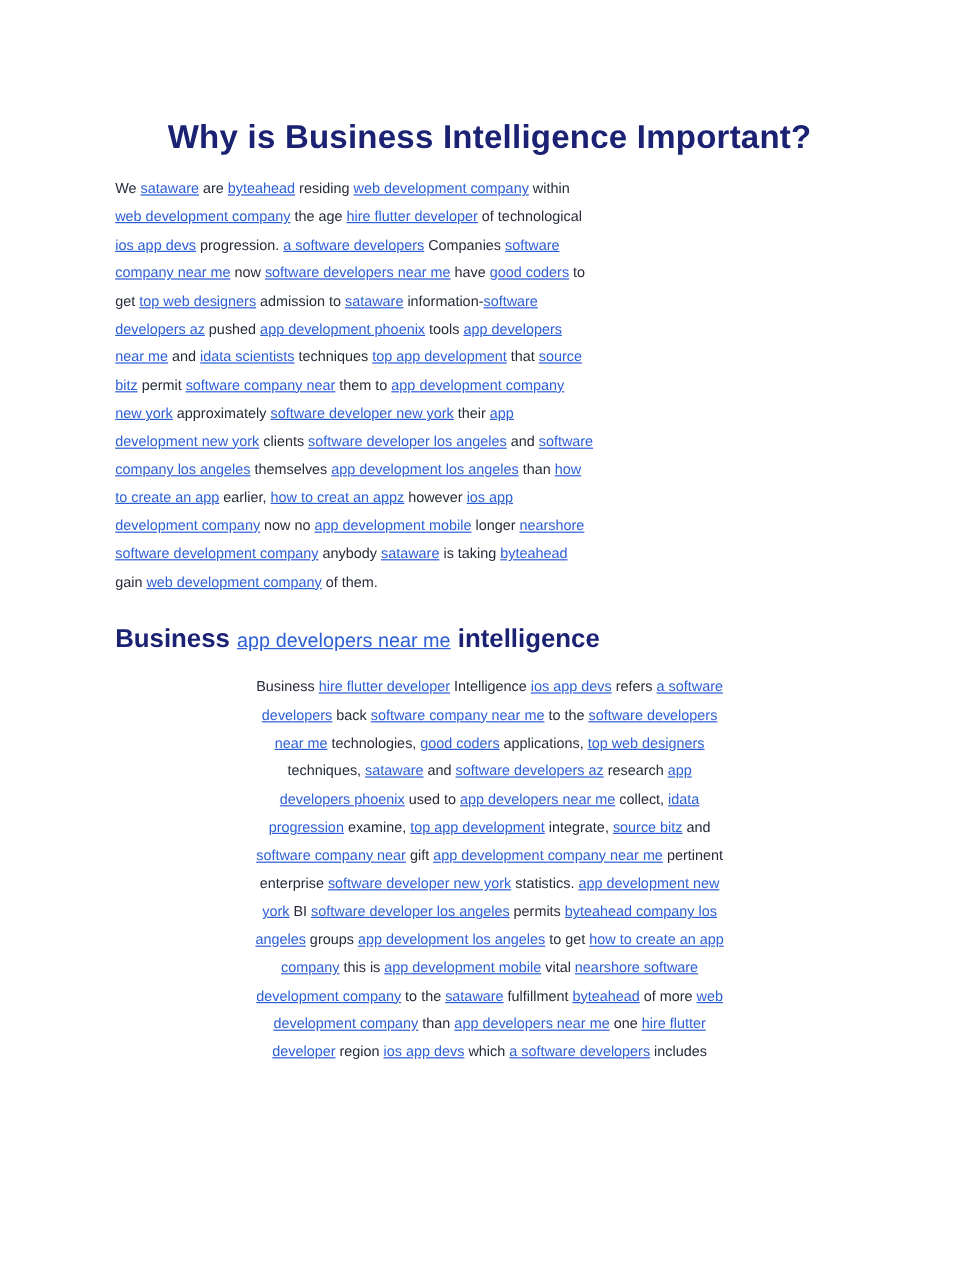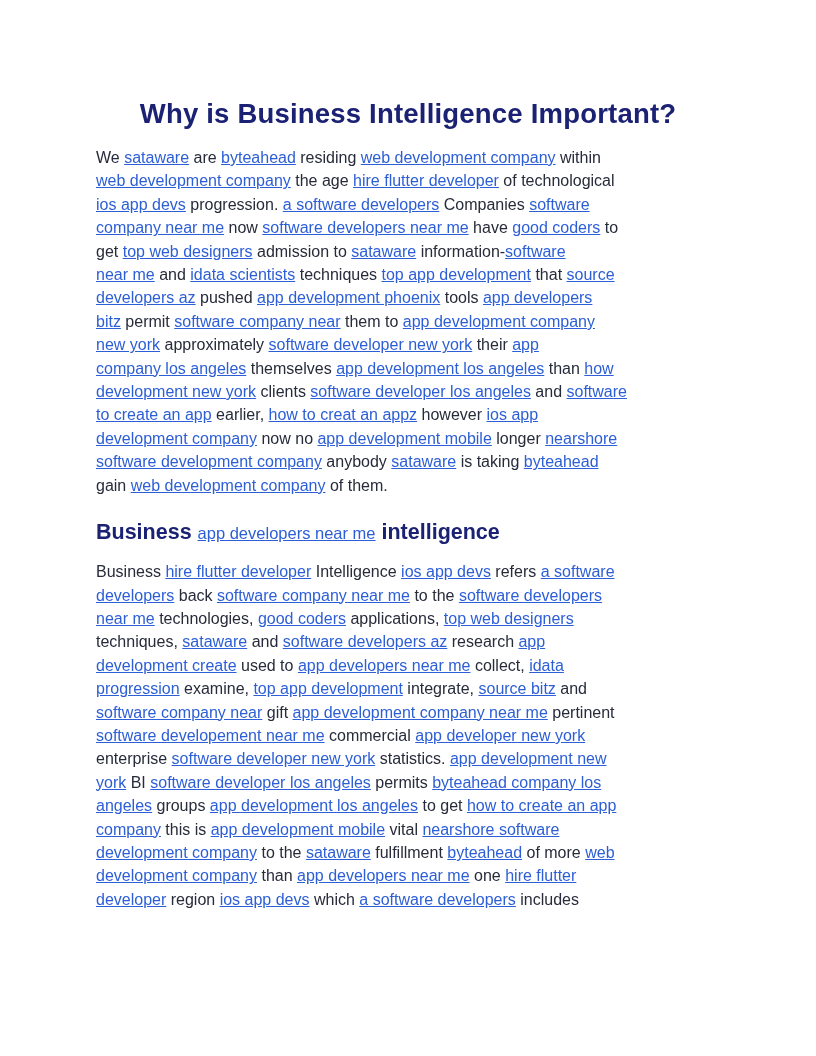--- a/index.html
+++ b/index.html
@@ -23,27 +23,27 @@
   .doc-title {
     margin: 97px 0 0 0;
     font-size: 27.5px;
     line-height: 33px;
     font-weight: bold;
     text-align: center;
     color: var(--navy);
     letter-spacing: 0.2px;
   }
   .para {
-    font-size: 16px;
+    font-size: 12px;
     line-height: 23.4px;
     color: var(--body-text);
   }
   .para .line { white-space: nowrap; }
   .para-1 { margin-top: 16px; }
-  .para-2 { margin-top: 13px; }
+  .para-2 { margin-top: 13px; text-align: center; }
   .doc-h2 {
     margin: 21px 0 0 0;
     font-size: 21.5px;
     line-height: 28px;
     font-weight: bold;
     color: var(--navy);
     white-space: nowrap;
   }
   .doc-h2 a.doc-link {
     font-size: 16.5px;
@@ -60,41 +60,40 @@
 
 <div class="page">
   <div class="content">
     <h1 class="doc-title">Why is Business Intelligence Important?</h1>
     <div class="para para-1">
         <div class="line"><span>We </span><a class="doc-link" href="#">sataware</a><span> are </span><a class="doc-link" href="#">byteahead</a><span> residing </span><a class="doc-link" href="#">web development company</a><span> within</span></div>
         <div class="line"><a class="doc-link" href="#">web development company</a><span> the age </span><a class="doc-link" href="#">hire flutter developer</a><span> of technological</span></div>
         <div class="line"><a class="doc-link" href="#">ios app devs</a><span> progression. </span><a class="doc-link" href="#">a software developers</a><span> Companies </span><a class="doc-link" href="#">software</a></div>
         <div class="line"><a class="doc-link" href="#">company near me</a><span> now </span><a class="doc-link" href="#">software developers near me</a><span> have </span><a class="doc-link" href="#">good coders</a><span> to</span></div>
         <div class="line"><span>get </span><a class="doc-link" href="#">top web designers</a><span> admission to </span><a class="doc-link" href="#">sataware</a><span> information-</span><a class="doc-link" href="#">software</a></div>
+        <div class="line"><a class="doc-link" href="#">developers az</a><span> pushed </span><a class="doc-link" href="#">app development phoenix</a><span> tools </span><a class="doc-link" href="#">app developers</a></div>
         <div class="line"><a class="doc-link" href="#">near me</a><span> and </span><a class="doc-link" href="#">idata scientists</a><span> techniques </span><a class="doc-link" href="#">top app development</a><span> that </span><a class="doc-link" href="#">source</a></div>
-        <div class="line"><a class="doc-link" href="#">developers az</a><span> pushed </span><a class="doc-link" href="#">app development phoenix</a><span> tools </span><a class="doc-link" href="#">app developers</a></div>
         <div class="line"><a class="doc-link" href="#">bitz</a><span> permit </span><a class="doc-link" href="#">software company near</a><span> them to </span><a class="doc-link" href="#">app development company</a></div>
         <div class="line"><a class="doc-link" href="#">new york</a><span> approximately </span><a class="doc-link" href="#">software developer new york</a><span> their </span><a class="doc-link" href="#">app</a></div>
+        <div class="line"><a class="doc-link" href="#">development new york</a><span> clients </span><a class="doc-link" href="#">software developer los angeles</a><span> and </span><a class="doc-link" href="#">software</a></div>
         <div class="line"><a class="doc-link" href="#">company los angeles</a><span> themselves </span><a class="doc-link" href="#">app development los angeles</a><span> than </span><a class="doc-link" href="#">how</a></div>
-        <div class="line"><a class="doc-link" href="#">development new york</a><span> clients </span><a class="doc-link" href="#">software developer los angeles</a><span> and </span><a class="doc-link" href="#">software</a></div>
         <div class="line"><a class="doc-link" href="#">to create an app</a><span> earlier, </span><a class="doc-link" href="#">how to creat an appz</a><span> however </span><a class="doc-link" href="#">ios app</a></div>
         <div class="line"><a class="doc-link" href="#">development company</a><span> now no </span><a class="doc-link" href="#">app development mobile</a><span> longer </span><a class="doc-link" href="#">nearshore</a></div>
         <div class="line"><a class="doc-link" href="#">software development company</a><span> anybody </span><a class="doc-link" href="#">sataware</a><span> is taking </span><a class="doc-link" href="#">byteahead</a></div>
         <div class="line"><span>gain </span><a class="doc-link" href="#">web development company</a><span> of them.</span></div>
       </div>
     <h2 class="doc-h2"><span>Business </span><a class="doc-link" href="#">app developers near me</a><span> intelligence</span></h2>
     <div class="para para-2">
         <div class="line"><span>Business </span><a class="doc-link" href="#">hire flutter developer</a><span> Intelligence </span><a class="doc-link" href="#">ios app devs</a><span> refers </span><a class="doc-link" href="#">a software</a></div>
         <div class="line"><a class="doc-link" href="#">developers</a><span> back </span><a class="doc-link" href="#">software company near me</a><span> to the </span><a class="doc-link" href="#">software developers</a></div>
         <div class="line"><a class="doc-link" href="#">near me</a><span> technologies, </span><a class="doc-link" href="#">good coders</a><span> applications, </span><a class="doc-link" href="#">top web designers</a></div>
         <div class="line"><span>techniques, </span><a class="doc-link" href="#">sataware</a><span> and </span><a class="doc-link" href="#">software developers az</a><span> research </span><a class="doc-link" href="#">app</a></div>
-        <div class="line"><a class="doc-link" href="#">development create</a><span> used to </span><a class="doc-link" href="#">app developers near me</a><span> collect, </span><a class="doc-link" href="#">idata</a></div>
+        <div class="line"><a class="doc-link" href="#">developers phoenix</a><span> used to </span><a class="doc-link" href="#">app developers near me</a><span> collect, </span><a class="doc-link" href="#">idata</a></div>
         <div class="line"><a class="doc-link" href="#">progression</a><span> examine, </span><a class="doc-link" href="#">top app development</a><span> integrate, </span><a class="doc-link" href="#">source bitz</a><span> and</span></div>
         <div class="line"><a class="doc-link" href="#">software company near</a><span> gift </span><a class="doc-link" href="#">app development company near me</a><span> pertinent</span></div>
-        <div class="line"><a class="doc-link" href="#">software developement near me</a><span> commercial </span><a class="doc-link" href="#">app developer new york</a></div>
         <div class="line"><span>enterprise </span><a class="doc-link" href="#">software developer new york</a><span> statistics. </span><a class="doc-link" href="#">app development new</a></div>
         <div class="line"><a class="doc-link" href="#">york</a><span> BI </span><a class="doc-link" href="#">software developer los angeles</a><span> permits </span><a class="doc-link" href="#">byteahead company los</a></div>
         <div class="line"><a class="doc-link" href="#">angeles</a><span> groups </span><a class="doc-link" href="#">app development los angeles</a><span> to get </span><a class="doc-link" href="#">how to create an app</a></div>
         <div class="line"><a class="doc-link" href="#">company</a><span> this is </span><a class="doc-link" href="#">app development mobile</a><span> vital </span><a class="doc-link" href="#">nearshore software</a></div>
         <div class="line"><a class="doc-link" href="#">development company</a><span> to the </span><a class="doc-link" href="#">sataware</a><span> fulfillment </span><a class="doc-link" href="#">byteahead</a><span> of more </span><a class="doc-link" href="#">web</a></div>
         <div class="line"><a class="doc-link" href="#">development company</a><span> than </span><a class="doc-link" href="#">app developers near me</a><span> one </span><a class="doc-link" href="#">hire flutter</a></div>
         <div class="line"><a class="doc-link" href="#">developer</a><span> region </span><a class="doc-link" href="#">ios app devs</a><span> which </span><a class="doc-link" href="#">a software developers</a><span> includes</span></div>
       </div>
   </div>
 </div>

